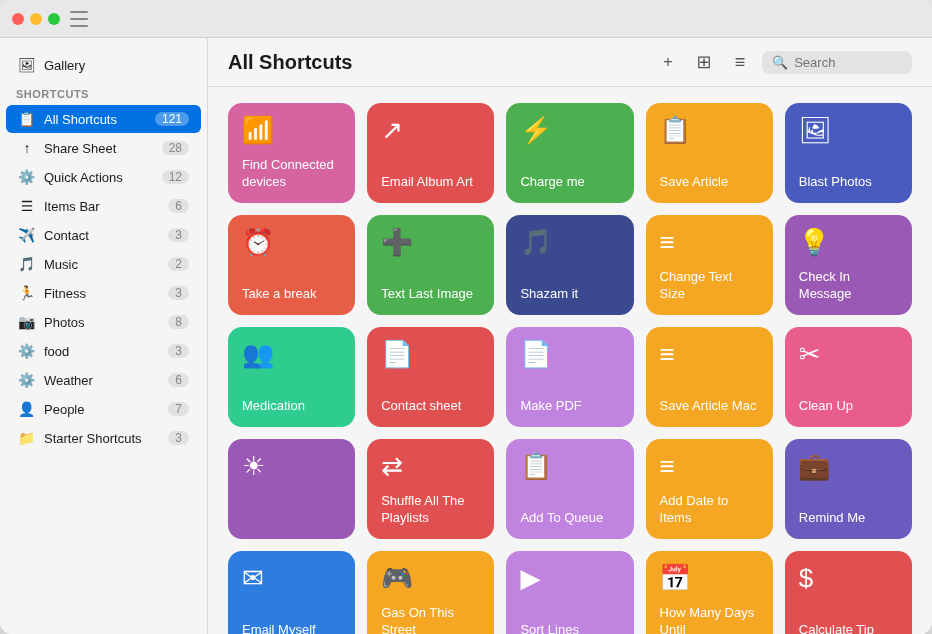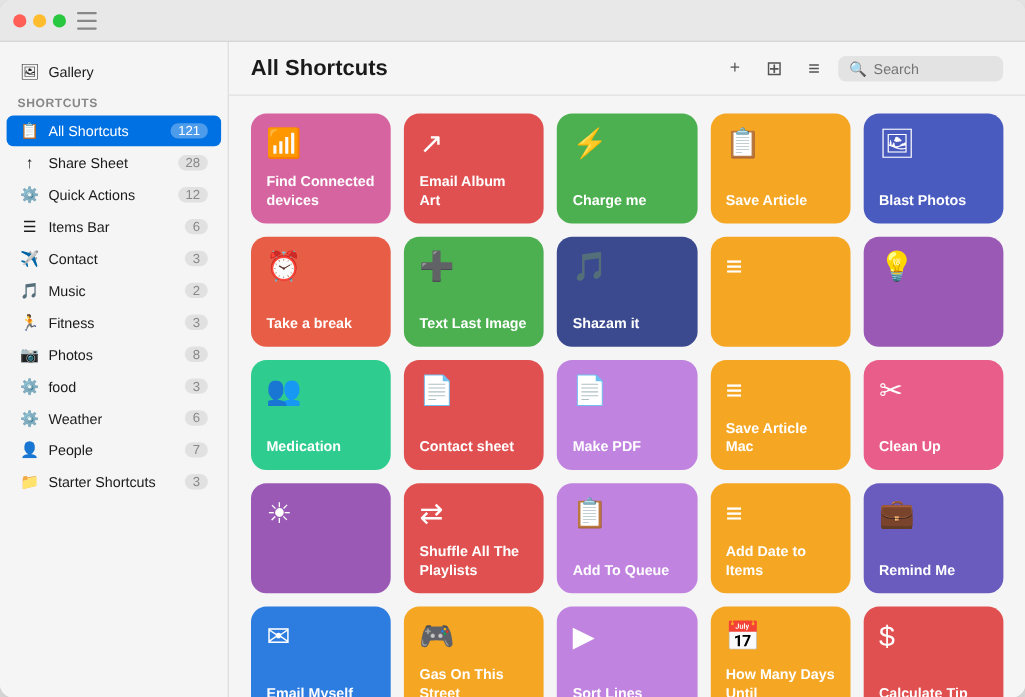--- a/index.html
+++ b/index.html
@@ -220,21 +220,21 @@
 
     .card-icon {
       font-size: 26px;
       margin-bottom: 8px;
       display: flex;
       align-items: center;
     }
 
     .card-label {
       font-size: 13px;
-      font-weight: 700;
+      font-weight: 400;
       color: white;
       line-height: 1.3;
       margin-top: auto;
     }
   </style>
 </head>
 <body>
 
 <div class="window">
 
@@ -367,23 +367,25 @@
             <div class="shortcut-card" style="background: rgb(76, 175, 80);">
     <div class="card-icon" style="font-size:26px;color:white;">➕</div>
     <div class="card-label">Text Last Image</div>
   </div>
             <div class="shortcut-card" style="background: rgb(59, 74, 143);">
     <div class="card-icon" style="font-size:26px;color:white;">🎵</div>
     <div class="card-label">Shazam it</div>
   </div>
             <div class="shortcut-card" style="background: rgb(245, 166, 35);">
     <div class="card-icon" style="font-size:26px;color:white;">≡</div>
+    <div class="card-label">Change Text Size</div>
   </div>
             <div class="shortcut-card" style="background: rgb(155, 89, 182);">
     <div class="card-icon" style="font-size:26px;color:white;">💡</div>
+    <div class="card-label">Check In Message</div>
   </div>
             <div class="shortcut-card" style="background: rgb(46, 204, 142);">
     <div class="card-icon" style="font-size:26px;color:white;">👥</div>
     <div class="card-label">Medication</div>
   </div>
             <div class="shortcut-card" style="background: rgb(224, 80, 80);">
     <div class="card-icon" style="font-size:26px;color:white;">📄</div>
     <div class="card-label">Contact sheet</div>
   </div>
             <div class="shortcut-card" style="background: rgb(192, 132, 224);">

